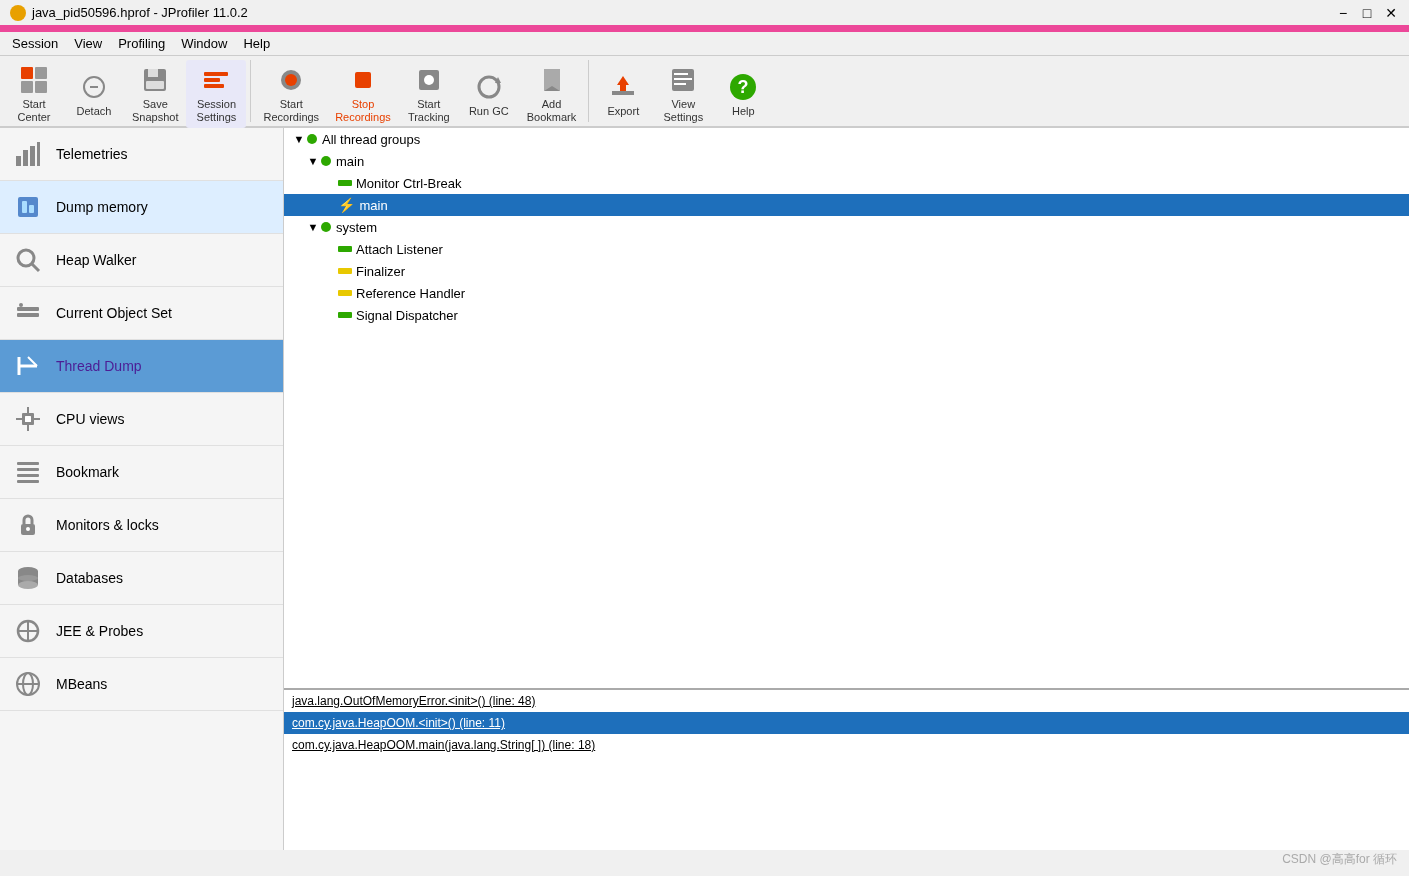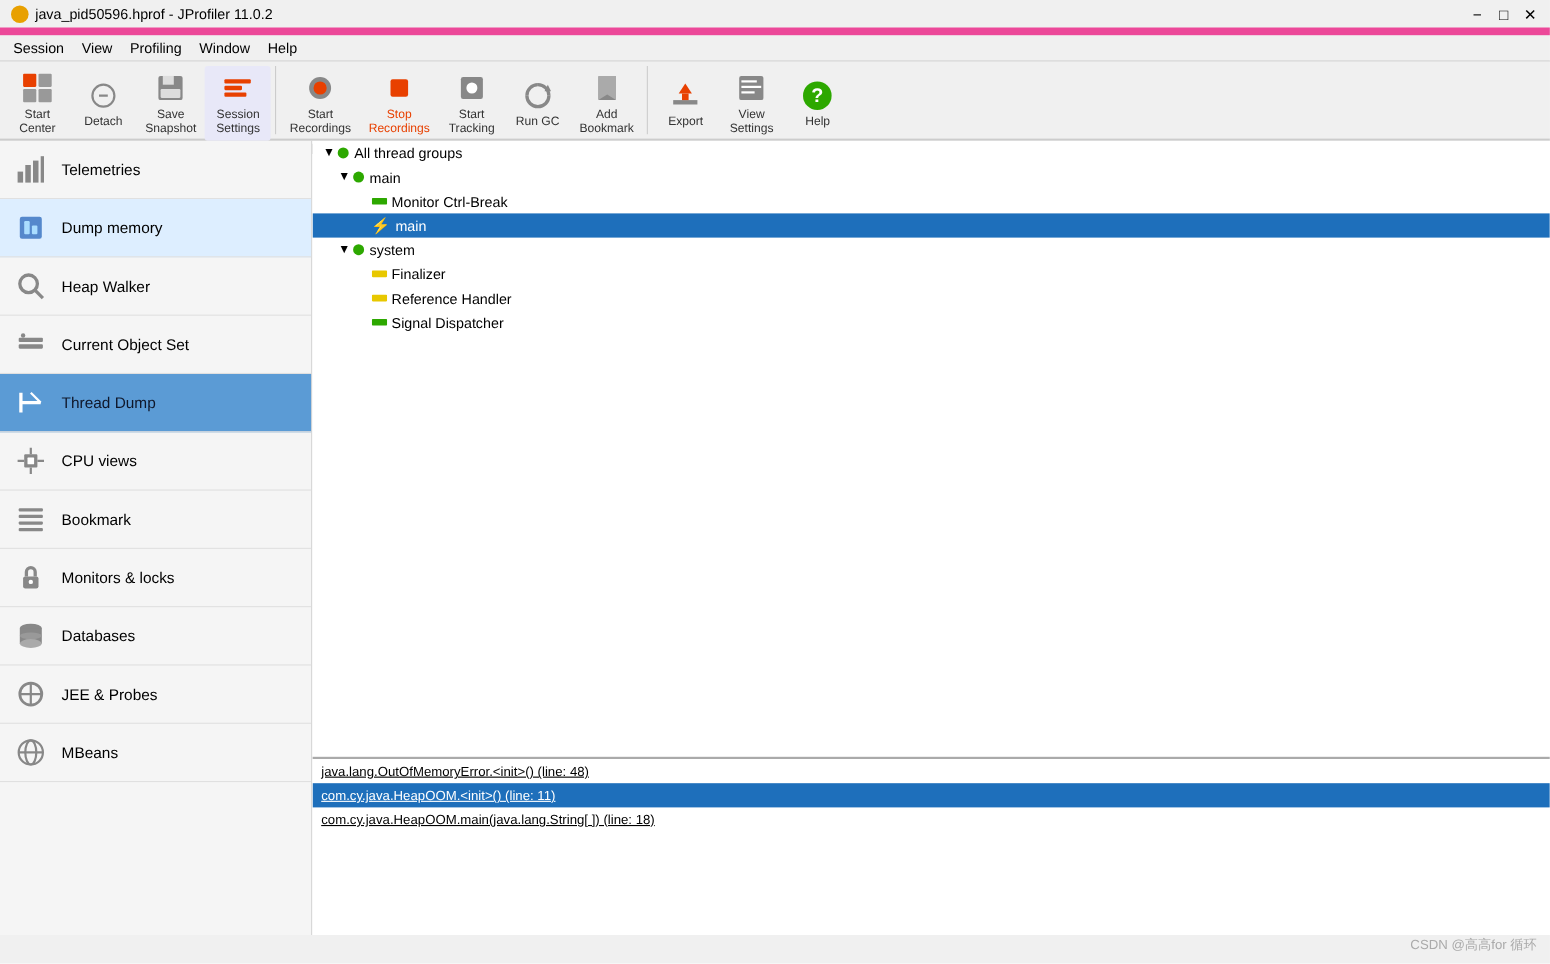--- a/index.html
+++ b/index.html
@@ -105,21 +105,21 @@
     }
     .sidebar-item {
       display: flex;
       align-items: center;
       padding: 10px 12px;
       cursor: pointer;
       gap: 12px;
       border-bottom: 1px solid #e0e0e0;
     }
     .sidebar-item.active { background: #ddeeff; }
-    .sidebar-item.active-selected { background: #5b9bd5; color: #0f172a; }
+    .sidebar-item.active-selected { background: #5b9bd5; color: #4c1d95; }
     .sidebar-icon {
       width: 32px; height: 32px;
       display: flex; align-items: center; justify-content: center;
       font-size: 20px;
       flex-shrink: 0;
     }
     .sidebar-label { font-size: 14px; font-weight: 400; }
 
     
     .content-area {
@@ -520,20 +520,30 @@
         <span class="tree-indent" style="width:18px"></span>
         <span class="tree-expander">▼</span>
         <span style="display:inline-flex;align-items:center;margin-right:4px">
           <svg width="12" height="12">
               <circle cx="6" cy="6" r="5" fill="#2da800"></circle>
             </svg>
         </span>
         <span>system</span>
       </div>
 
+      <div class="tree-row">
+        <span class="tree-indent" style="width:36px"></span>
+        <span class="tree-expander" style="width:14px"></span>
+        <span style="display:inline-flex;align-items:center;margin-right:4px">
+          <svg width="14" height="8">
+              <rect x="0" y="1" width="14" height="6" fill="#2da800" rx="1"></rect>
+            </svg>
+        </span>
+        <span>Attach Listener</span>
+      </div>
 
       <div class="tree-row">
         <span class="tree-indent" style="width:36px"></span>
         <span class="tree-expander" style="width:14px"></span>
         <span style="display:inline-flex;align-items:center;margin-right:4px">
           <svg width="14" height="8">
               <rect x="0" y="1" width="14" height="6" fill="#e8c800" rx="1"></rect>
             </svg>
         </span>
         <span>Finalizer</span>

